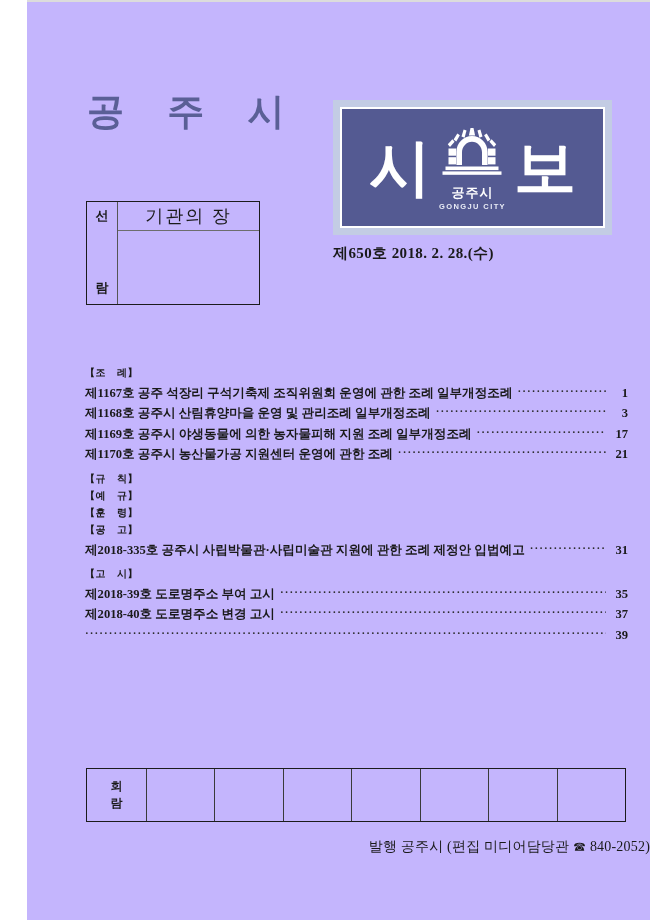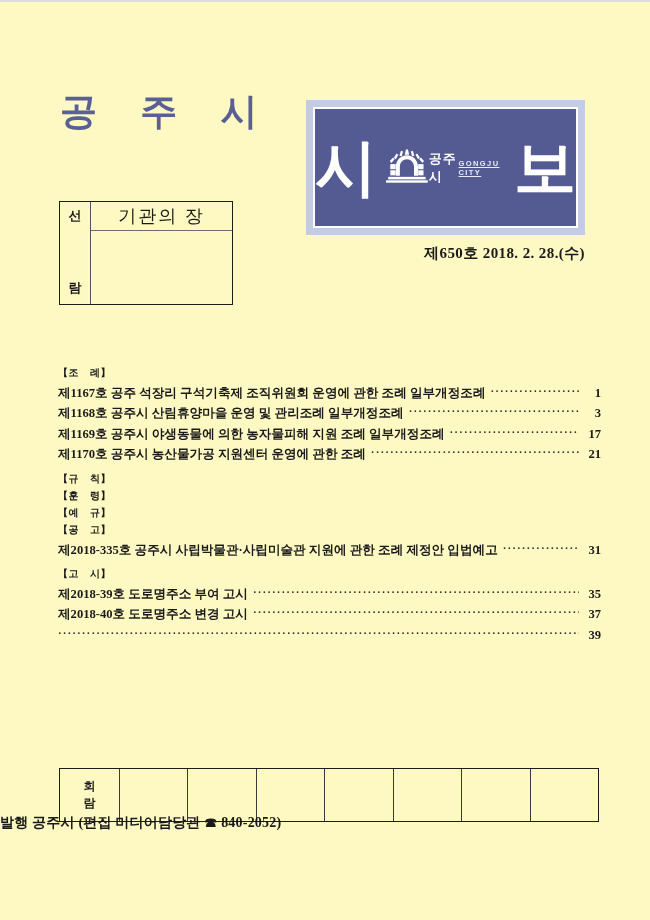--- a/index.html
+++ b/index.html
@@ -12,23 +12,24 @@
     width: 650px;
     height: 920px;
     position: relative;
     font-family: "Liberation Serif", "DejaVu Serif", serif;
     color: #1a1a1a;
     overflow: hidden;
   }
   .page {
     position: absolute;
     inset: 0;
-    background: #fef9c3;
+    background: #c4b5fd;
     border-top: 2px solid #dcdcdc;
     box-sizing: border-box;
+    margin-left: 27px;
   }
 
   
   .masthead {
     position: absolute;
     left: 0; right: 0; top: 90px;
     height: 220px;
   }
   .mast-left {
     position: absolute;
@@ -120,48 +121,47 @@
   }
   .emblem-char {
     color: #ffffff;
     font-size: 62px;
     font-weight: 700;
     line-height: 1;
     font-family: "Liberation Sans", sans-serif;
   }
   .emblem-mark {
     display: flex;
-    flex-direction: row;
+    flex-direction: column;
     align-items: center;
     justify-content: center;
     padding: 0 2px;
   }
   .emblem-kr {
     color: #fff;
     font-size: 13px;
     font-weight: 700;
     letter-spacing: 1px;
     margin-top: 1px;
     font-family: "Liberation Sans", sans-serif;
   }
   .emblem-en {
     color: #e9ecf6;
     font-size: 7.5px;
     font-weight: 700;
     letter-spacing: 1.4px;
     font-family: "Liberation Sans", sans-serif;
-    text-decoration: underline;
   }
 
   .issue-line {
     position: absolute;
     left: 306px;
     top: 152px;
     width: 279px;
-    text-align: right;
+    text-align: left;
     font-size: 15px;
     font-weight: 700;
     letter-spacing: 0.4px;
     white-space: nowrap;
   }
 
   
   .contents {
     position: absolute;
     left: 58px;
@@ -226,24 +226,24 @@
     align-items: center;
     justify-content: center;
     font-size: 12px;
     font-weight: 700;
     line-height: 1.45;
   }
 
   .footer {
     position: absolute;
     left: 0; right: 0;
-    top: 812px;
-    text-align: left;
+    top: 836px;
+    text-align: right;
     font-size: 14px;
-    font-weight: 700;
+    font-weight: 400;
     letter-spacing: 0.2px;
     white-space: nowrap;
   }
   .phone-icon { font-size: 13px; }
 </style>
 </head>
 <body>
 
 <div class="page">
 
@@ -321,24 +321,24 @@
         <div class="entry">
           <span class="entry-title">제1170호 공주시 농산물가공 지원센터 운영에 관한 조례</span>
           <span class="entry-leader">···································································································································································</span>
           <span class="entry-page">21</span>
         </div>
       </div>
       <div class="sec-group tight">
         <div class="sec-head">【규  칙】</div>
       </div>
       <div class="sec-group tight">
+        <div class="sec-head">【예  규】</div>
+      </div>
+      <div class="sec-group tight">
         <div class="sec-head">【훈  령】</div>
-      </div>
-      <div class="sec-group tight">
-        <div class="sec-head">【예  규】</div>
       </div>
       <div class="sec-group">
         <div class="sec-head">【공  고】</div>
         <div class="entry">
           <span class="entry-title">제2018-335호 공주시 사립박물관·사립미술관 지원에 관한 조례 제정안 입법예고</span>
           <span class="entry-leader">···································································································································································</span>
           <span class="entry-page">31</span>
         </div>
       </div>
       <div class="sec-group">

